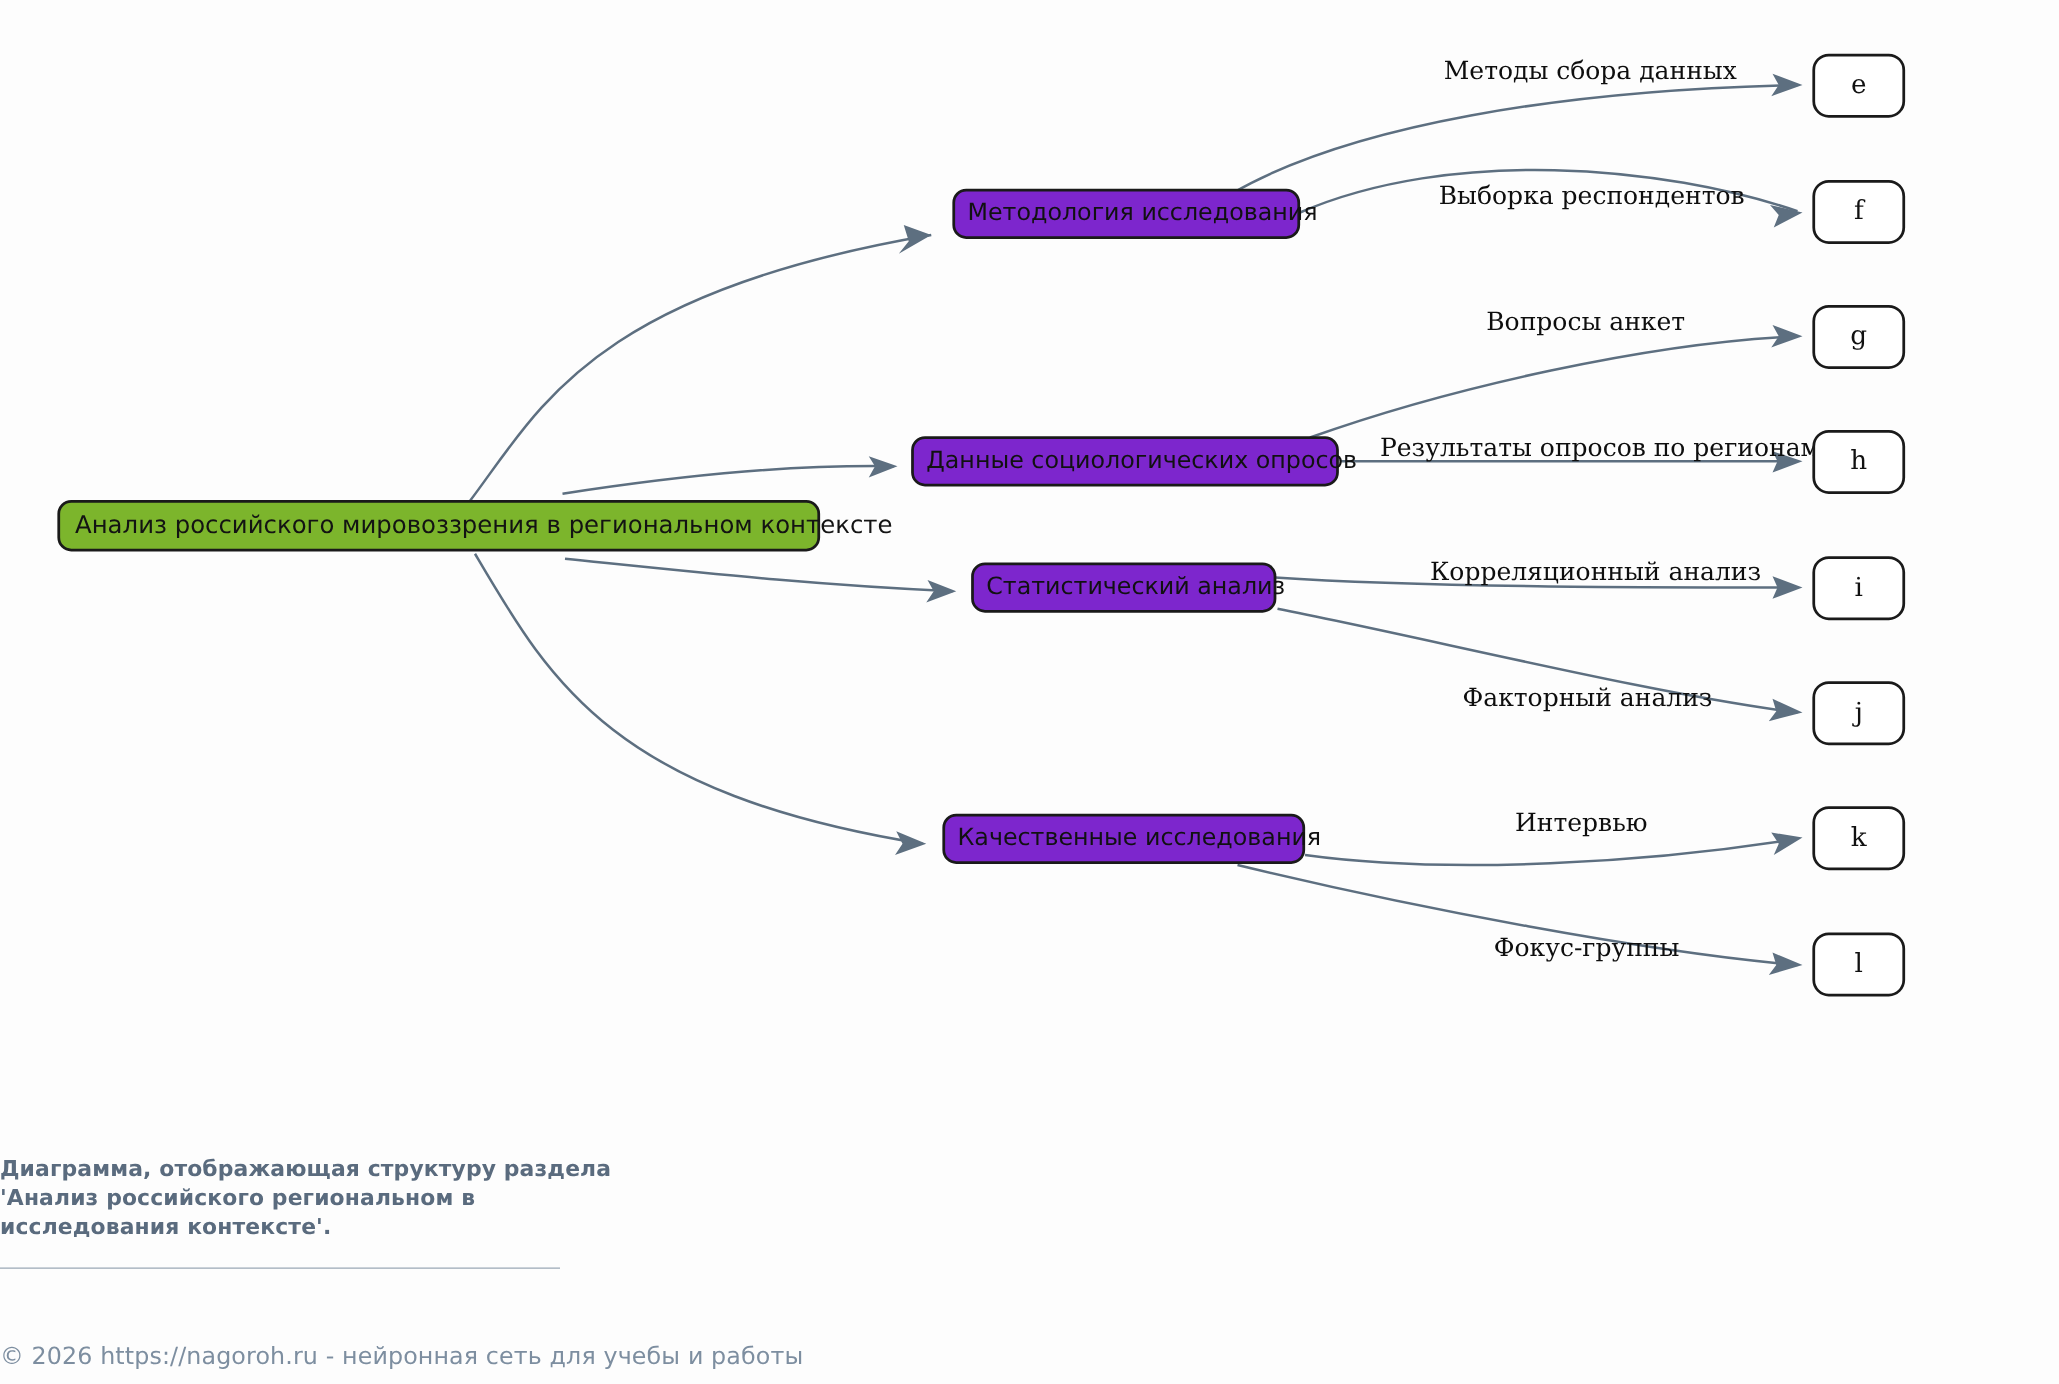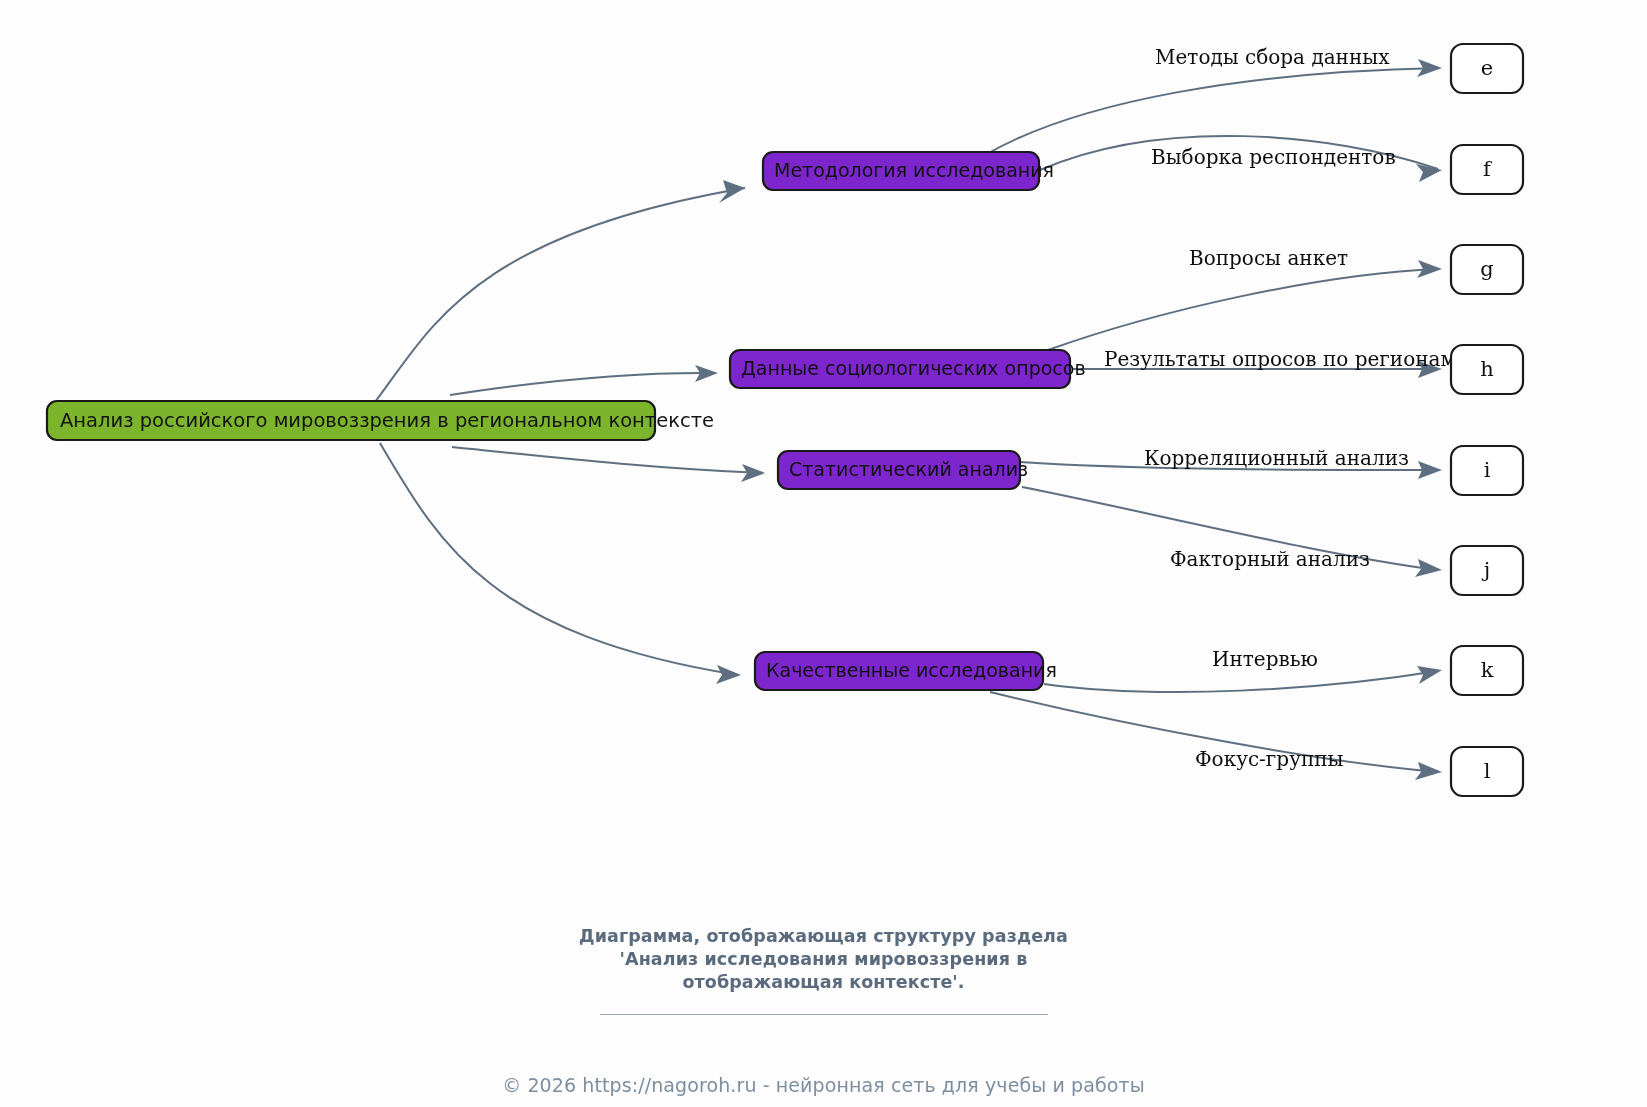--- a/index.html
+++ b/index.html
@@ -64,21 +64,20 @@
   }
   .node-box-leaf {
     fill: #ffffff;
     stroke: #1a1a1a;
     stroke-width: 2.2;
   }
   .footer {
     position: absolute;
     left: 0;
     width: 1647px;
-    text-align: center;
   }
   #footer-caption {
     top: 925px;
     font-family: "DejaVu Sans", sans-serif;
     font-size: 17.5px;
     font-weight: bold;
     color: #5a6b7e;
     line-height: 1.32;
     letter-spacing: 0.1px;
   }
@@ -219,21 +218,21 @@
 
   <g>
     <rect class="node-box-leaf" x="1451" y="747" width="72" height="49" rx="12" ry="12"></rect>
     <text class="leaf-label" x="1487" y="772">l</text>
   </g>
 
 </svg>
 
 <div class="footer" id="footer-caption">
   <div>Диаграмма, отображающая структуру раздела</div>
-  <div>'Анализ исследования мировоззрения в</div>
-  <div>отображающая контексте'.</div>
+  <div>'Анализ российского региональном в</div>
+  <div>исследования контексте'.</div>
 </div>
 
 <div class="footer" id="footer-divider">
   <span class="rule"></span>
 </div>
 
 <div class="footer" id="footer-copyright">© 2026 https://nagoroh.ru - нейронная сеть для учебы и работы</div>
 
 </body></html>

